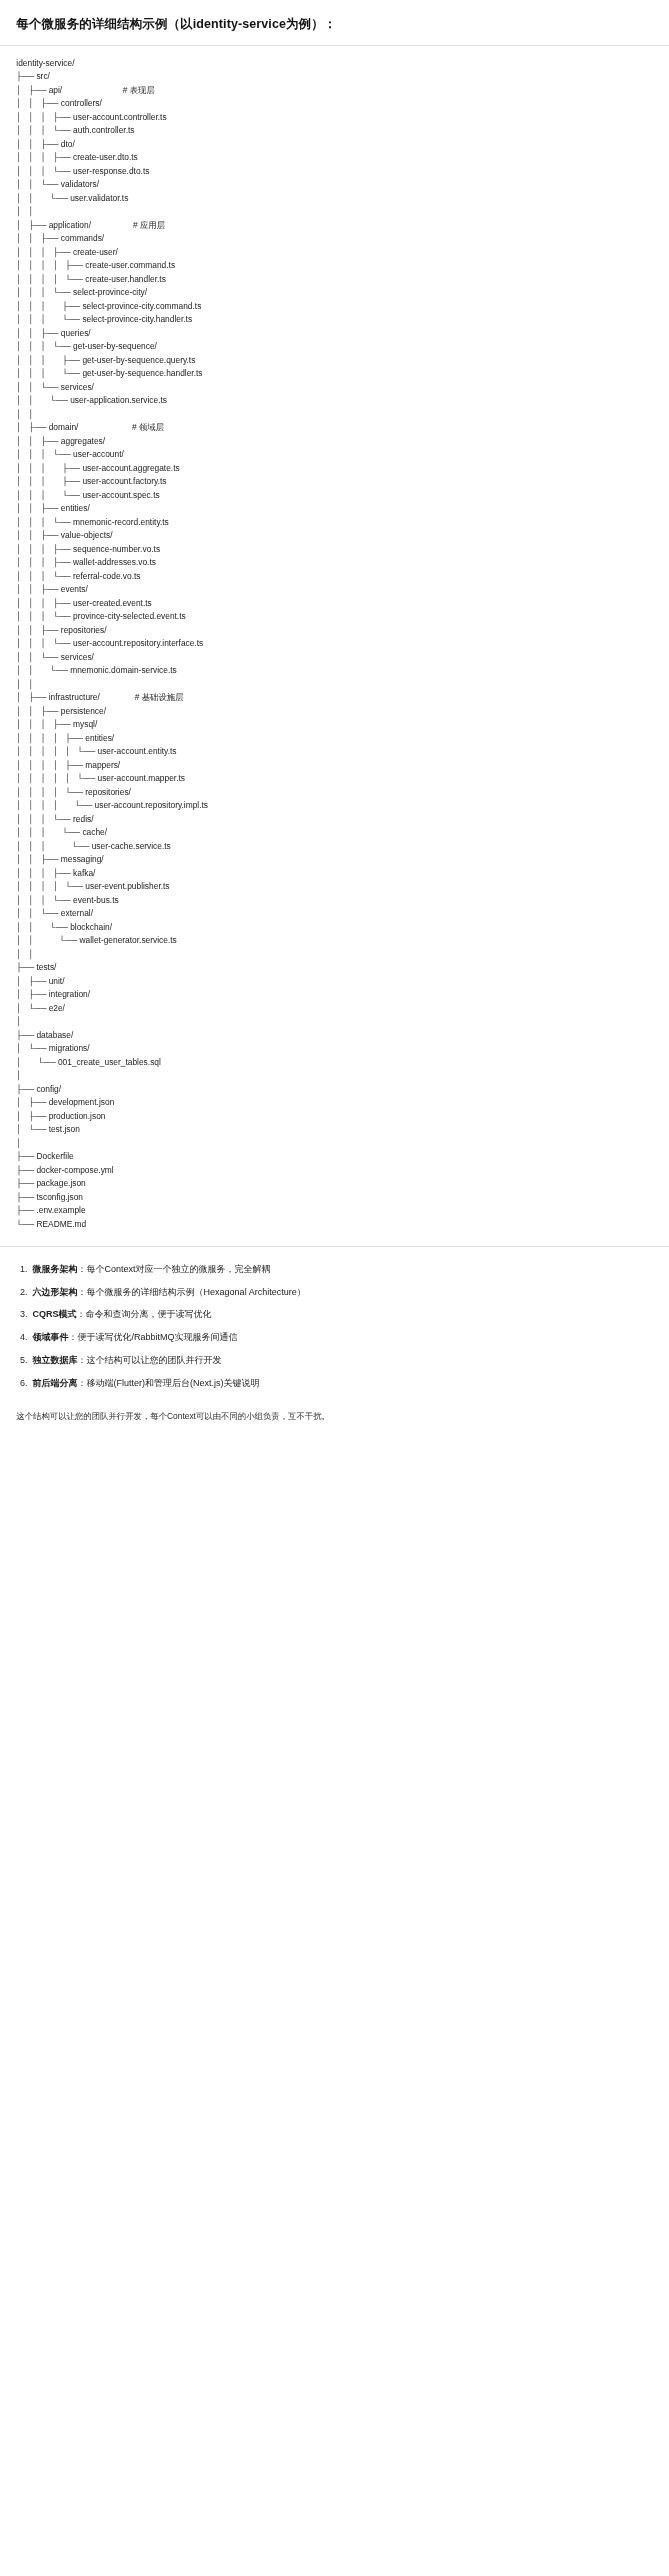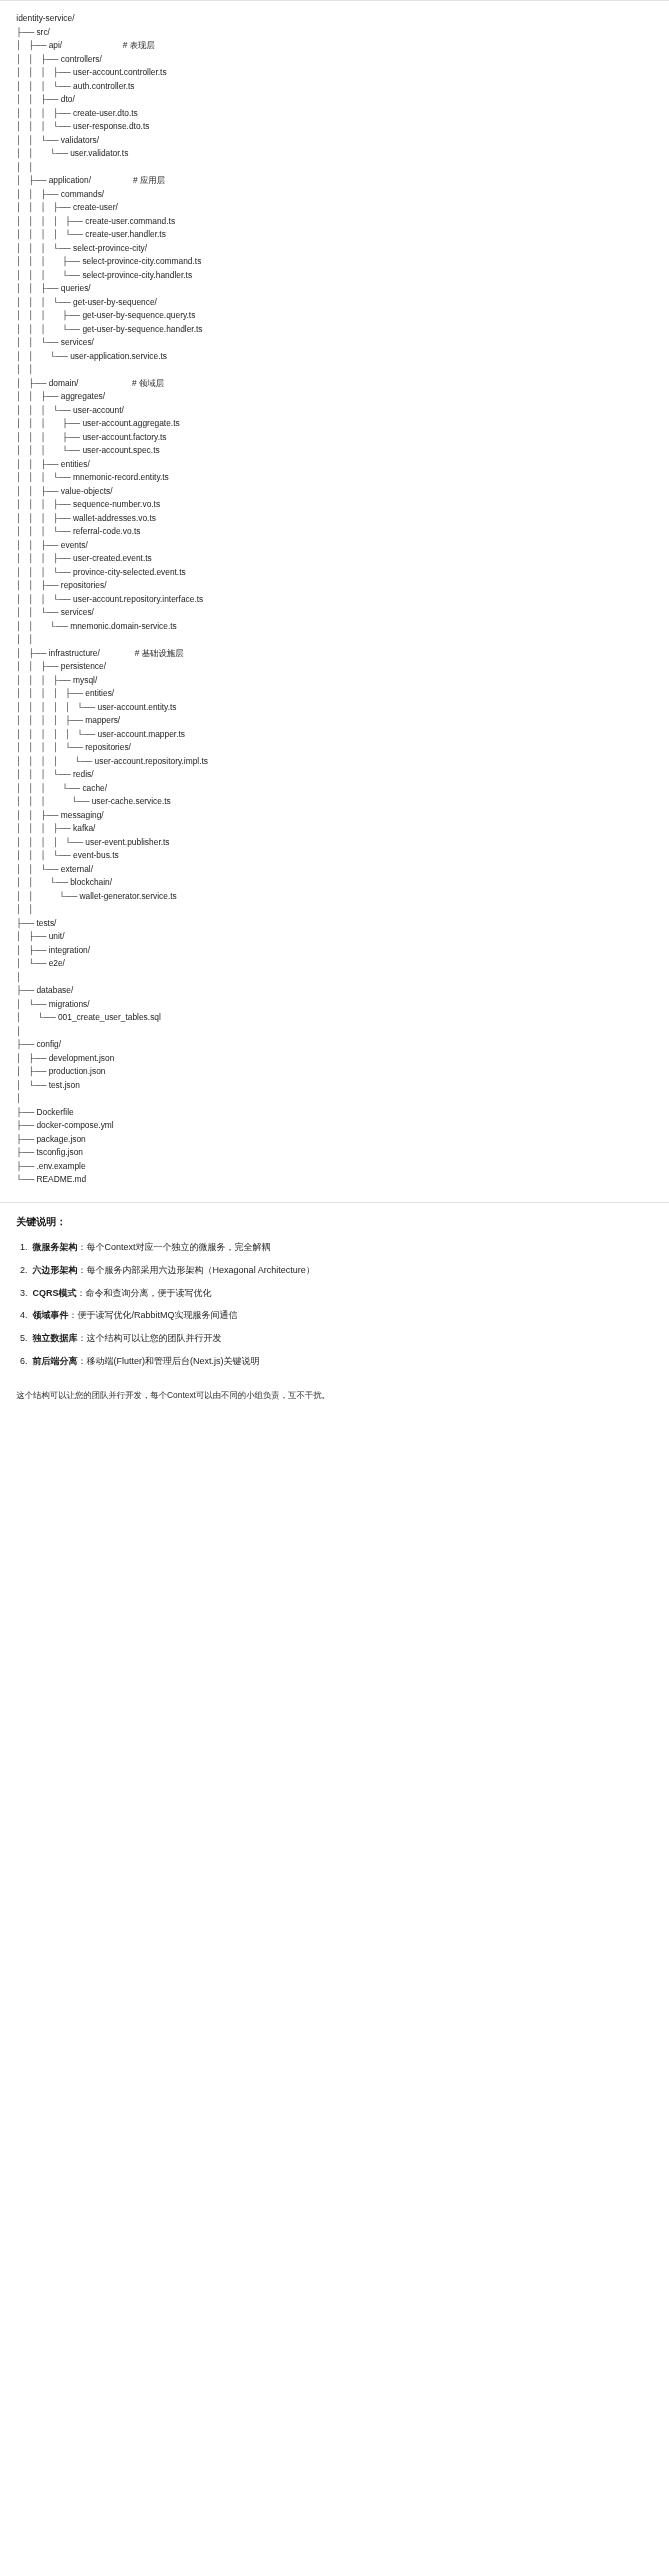--- a/index.html
+++ b/index.html
@@ -70,20 +70,21 @@
     color: #2a2a2a;
     padding: 7.5px 16.3px 19px 16.3px;
     line-height: 13.8px;
   }
 </style>
 </head>
 <body>
 
 <div class="page">
 
+  <div class="doc-title">每个微服务的详细结构示例（以identity-service为例）：</div>
 
   <hr class="hr">
 
   <div class="tree-wrap">
     <pre class="tree">identity-service/
 ├── src/
 │   ├── api/                          # 表现层
 │   │   ├── controllers/
 │   │   │   ├── user-account.controller.ts
 │   │   │   └── auth.controller.ts
@@ -166,24 +167,23 @@
 ├── docker-compose.yml
 ├── package.json
 ├── tsconfig.json
 ├── .env.example
 └── README.md</pre>
   </div>
 
   <hr class="hr">
 
   <div class="keys">
-    <div class="keys-title">关键说明：</div>
     <ol class="keys-list">
       <li><b>微服务架构</b><span>：每个Context对应一个独立的微服务，完全解耦</span></li>
-      <li><b>六边形架构</b><span>：每个服务内部采用六边形架构（Hexagonal Architecture）</span></li>
+      <li><b>六边形架构</b><span>：每个微服务的详细结构示例（Hexagonal Architecture）</span></li>
       <li><b>CQRS模式</b><span>：命令和查询分离，便于读写优化</span></li>
       <li><b>领域事件</b><span>：便于读写优化/RabbitMQ实现服务间通信</span></li>
       <li><b>独立数据库</b><span>：这个结构可以让您的团队并行开发</span></li>
       <li><b>前后端分离</b><span>：移动端(Flutter)和管理后台(Next.js)关键说明</span></li>
     </ol>
   </div>
 
   <div class="footnote">这个结构可以让您的团队并行开发，每个Context可以由不同的小组负责，互不干扰。</div>
 
 </div>

